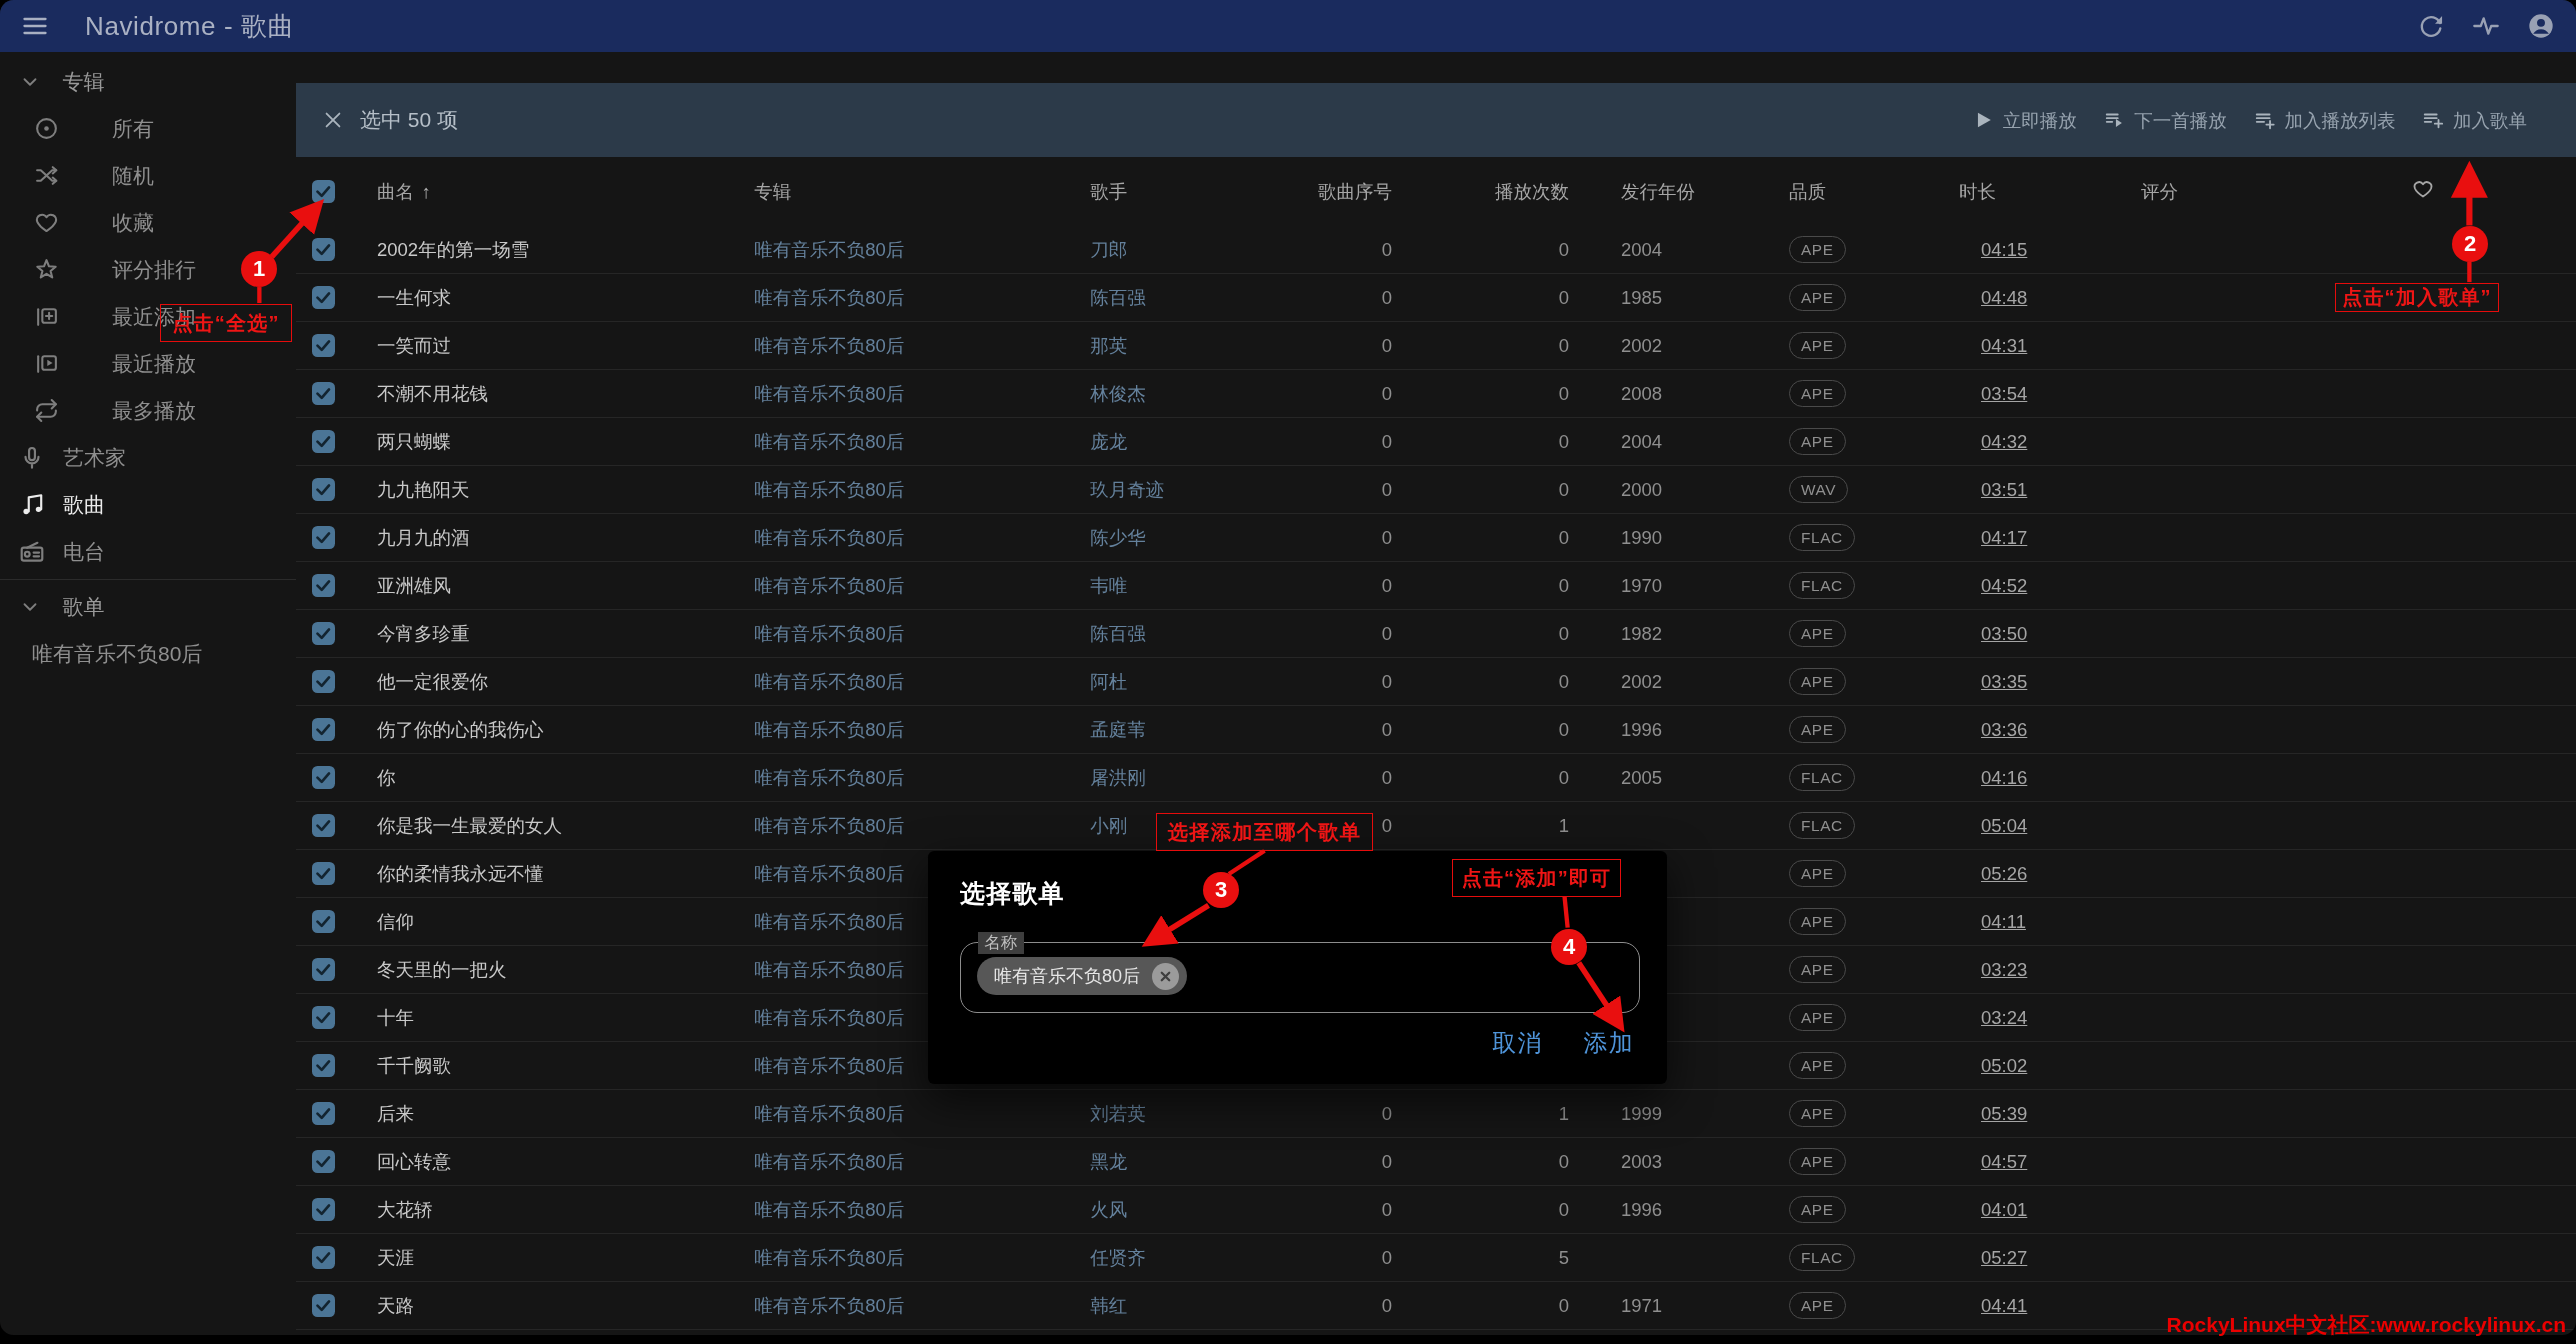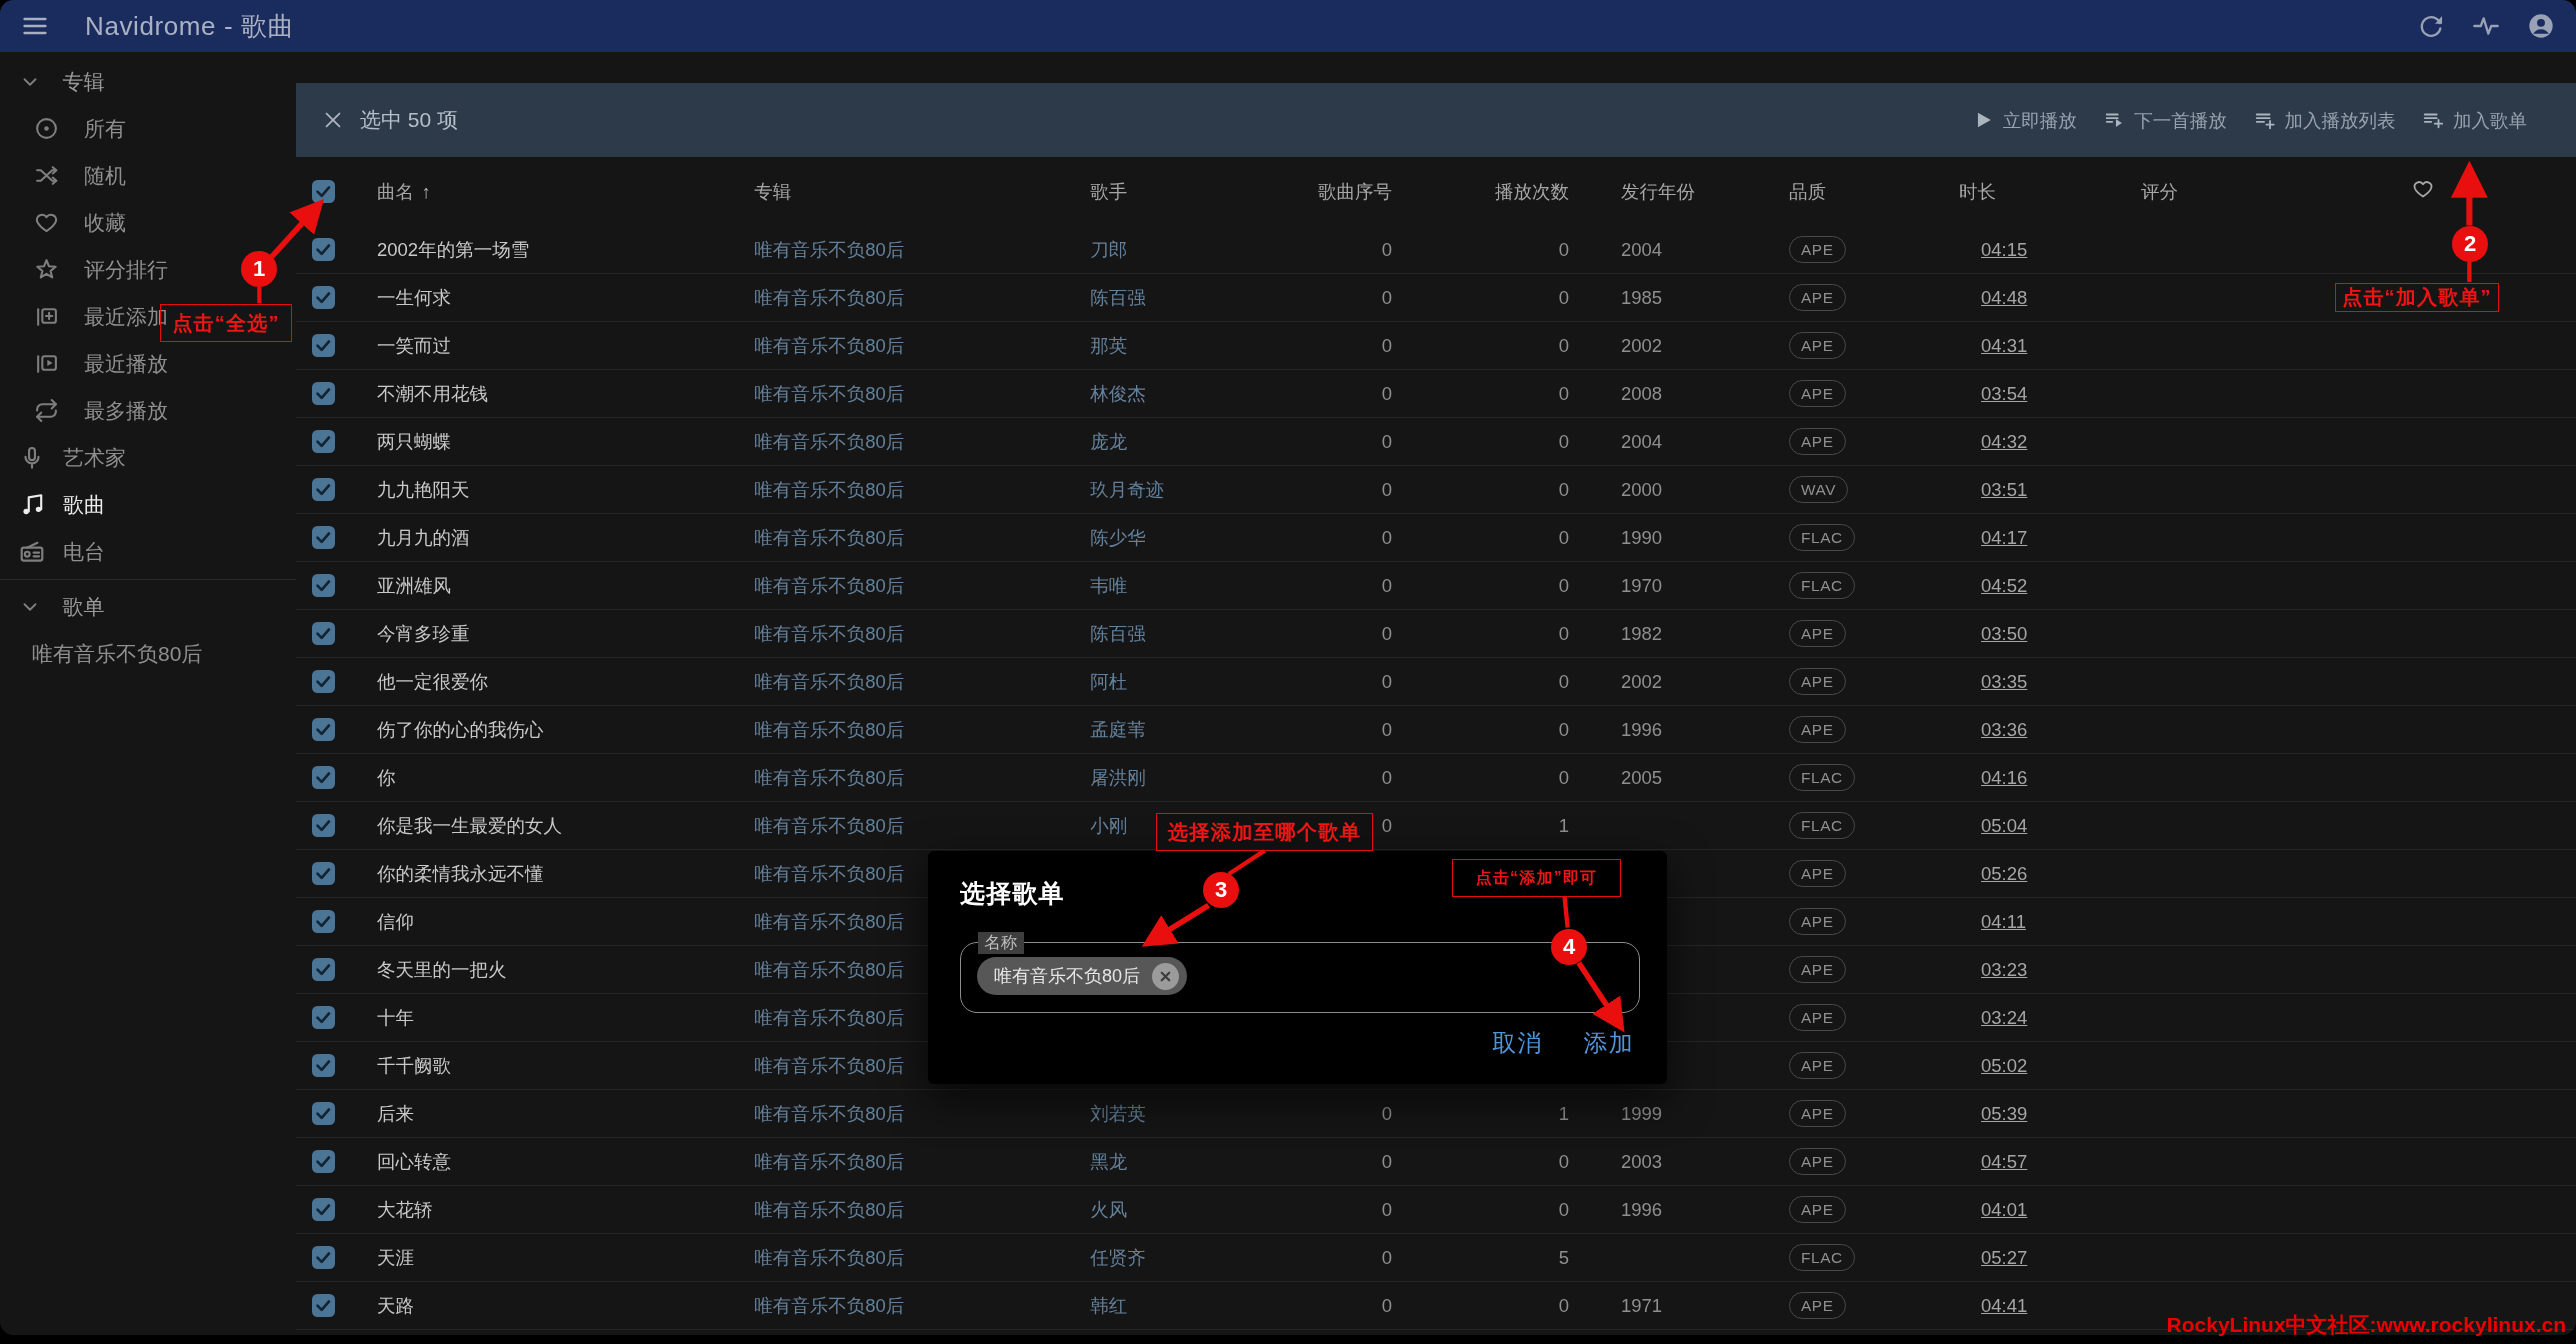--- a/index.html
+++ b/index.html
@@ -16,21 +16,21 @@
   #topbar .icn{width:28px;height:28px;}
   #page-title{font-size:26px;color:#aab1c3;margin-left:36px;letter-spacing:0.6px;}
   #topbar-right{margin-left:auto;display:flex;align-items:center;gap:27px;color:#99a1b4;}
   
   #sidebar{position:absolute;left:0;top:52px;width:296px;bottom:0;padding-top:6.2px;box-sizing:border-box;}
   .side-item{display:flex;align-items:center;height:47px;color:#8f8f8f;font-size:21px;cursor:default;}
   .side-item .icn{color:#7e7e7e;}
   .type-section{padding-left:18.5px;color:#9a9a9a;}
   .type-section .icn{width:22px;height:22px;}
   .type-section .lbl{margin-left:22px;}
-  .type-sub{padding-left:34px;}
+  .type-sub{padding-left:34px;gap:28px;}
   .type-sub .icn{width:25px;height:25px;}
   .type-sub .lbl{margin-left:25px;}
   .type-main{padding-left:18.5px;}
   .type-main .icn{width:26px;height:26px;}
   .type-main .lbl{margin-left:18.5px;}
   .type-playlist{padding-left:32px;}
   .side-item.active{color:#ececec;}
   .side-item.active .icn{color:#ececec;}
   .side-divider{height:1.2px;background:#2b2b2b;margin:3.7px 0;}
   
@@ -79,21 +79,21 @@
           display:flex;align-items:center;justify-content:center;}
   #chip-x svg{width:15px;height:15px;fill:none;stroke:currentColor;stroke-width:3.6;stroke-linecap:round;}
   #modal-actions{position:absolute;right:33px;bottom:25px;display:flex;gap:41px;}
   .m-btn{font-size:24px;color:#4f94d9;font-weight:500;letter-spacing:1.2px;cursor:pointer;}
   
   .ann-box{position:absolute;border:1.8px solid #e60c0c;color:#ef1515;font-weight:bold;
            display:flex;align-items:center;justify-content:center;z-index:60;letter-spacing:1.2px;box-sizing:border-box;}
   #ann-box-1{left:160px;top:304px;width:132px;height:38px;font-size:20px;text-align:center;}
   #ann-box-2{left:2335px;top:283px;width:164px;height:29px;font-size:20px;}
   #ann-box-3{left:1156px;top:813px;width:217px;height:38px;font-size:20.3px;background:rgba(15,15,15,.55);}
-  #ann-box-4{left:1452px;top:859px;width:169px;height:38px;font-size:16px;}
+  #ann-box-4{left:1452px;top:859px;width:169px;height:38px;font-size:20px;}
   .ann-dot{position:absolute;width:36px;height:36px;border-radius:50%;background:#e90f0f;color:#fff;
            display:flex;align-items:center;justify-content:center;font-size:22px;font-weight:bold;z-index:61;}
   #ann-dot-1{left:241px;top:251px;}
   #ann-dot-2{left:2452px;top:226px;}
   #ann-dot-3{left:1203px;top:872px;}
   #ann-dot-4{left:1551px;top:929px;}
   #ann-svg{position:absolute;left:0;top:0;width:2576px;height:1344px;z-index:59;pointer-events:none;}
   #watermark{position:absolute;right:10px;top:1311px;font-size:21px;font-weight:bold;color:#ea0000;z-index:70;}
 </style>
 </head>

